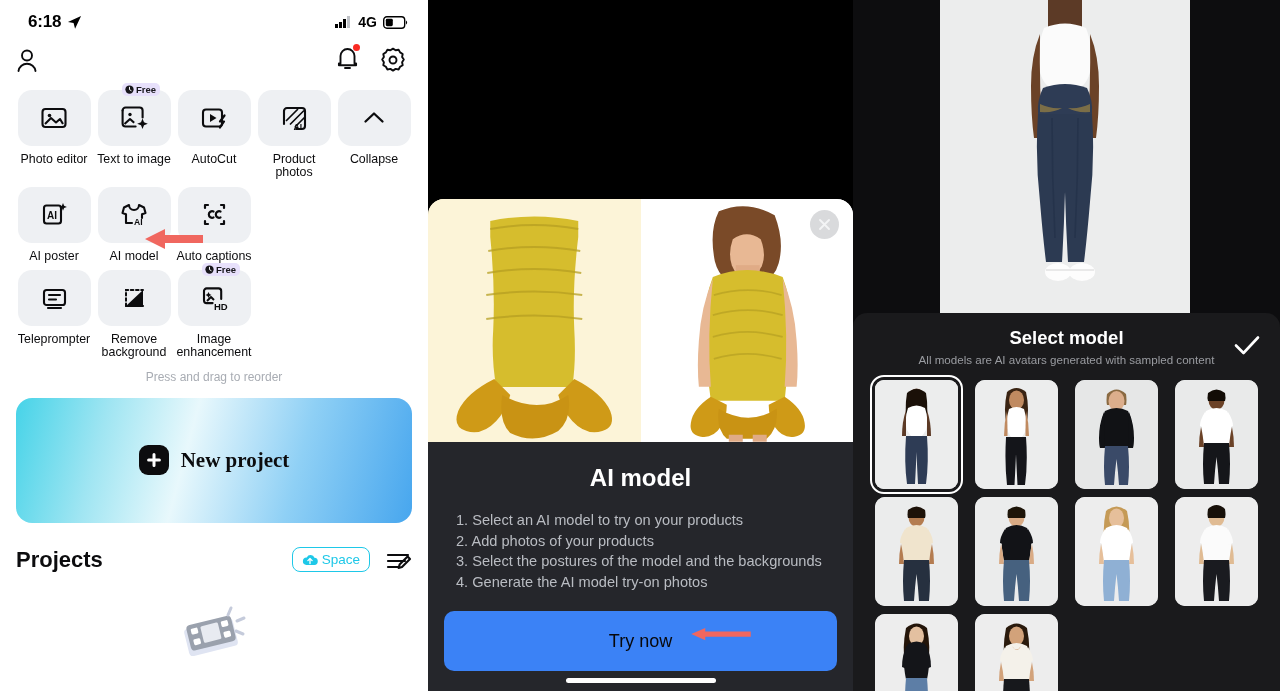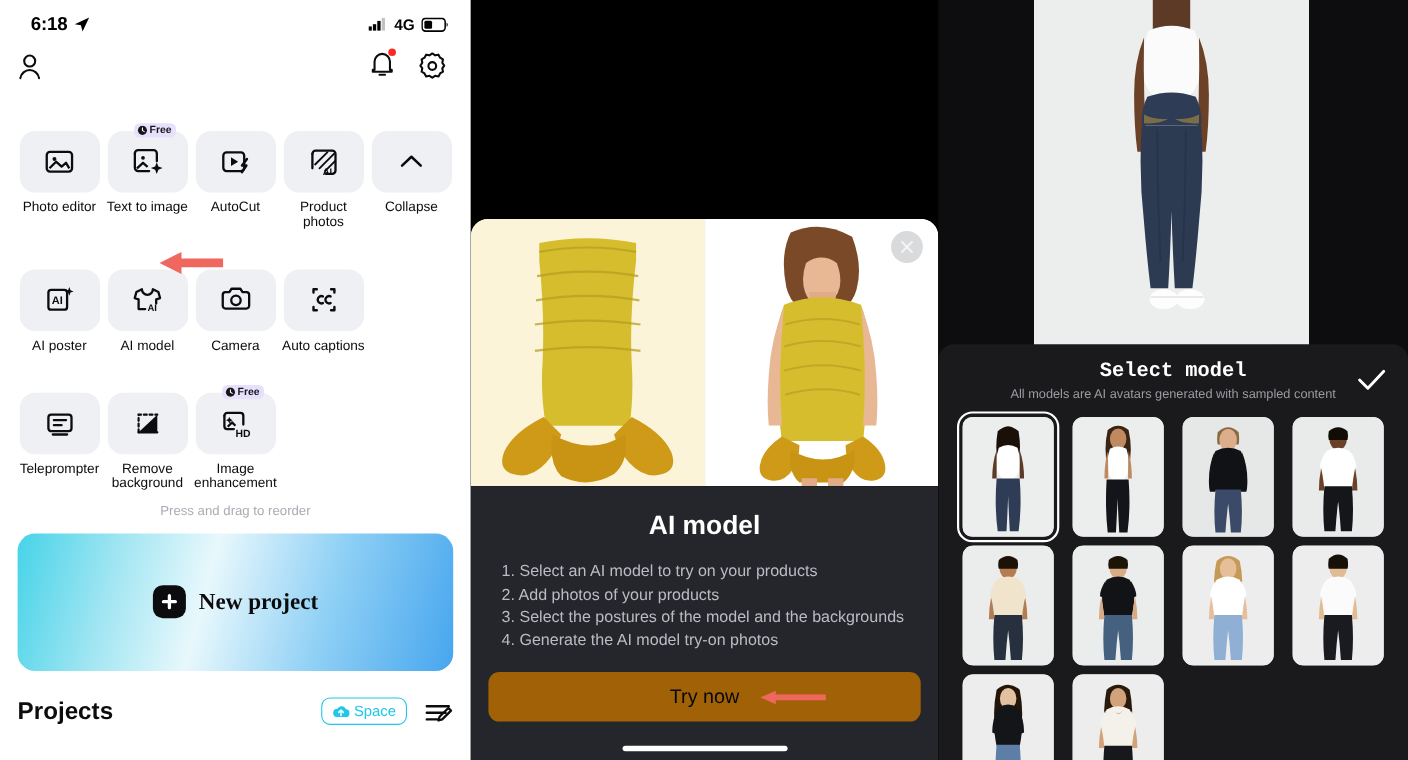--- a/index.html
+++ b/index.html
@@ -22,21 +22,21 @@
             padding:0 22px 0 14px; }
   .appbar-right { display:flex; align-items:center; gap:20px; }
   .bell-wrap { position:relative; }
   .bell-dot { position:absolute; top:-1px; right:0px; width:7px; height:7px; border-radius:50%;
               background:#fa2a23; }
 
   
   .tools { padding:4px 14px 0 14px; }
   .tool-row { display:flex; }
   .tool { width:80px; display:flex; flex-direction:column; align-items:center; position:relative;
-          margin-bottom:8px;margin-top:29px; }
+          margin-bottom:8px; }
   .tool-tile { width:73px; height:56px; border-radius:14px; background:#eef0f3;
                display:flex; align-items:center; justify-content:center; }
   .tool-label { margin-top:7px; font-size:12.4px; color:#0c0c0e; text-align:center; line-height:12.8px; }
   .badge-free { position:absolute; top:-7px; left:28px; z-index:5; background:#e7e0fb;
                 border-radius:5px; padding:1px 4px 1px 3px; display:flex; align-items:center; gap:2px; }
   .badge-free span { font-size:9.5px; font-weight:bold; color:#16151a; }
   .hint { text-align:center; font-size:12px; color:#a8acb3; margin-top:3px; }
 
   
   .arrow-left { position:absolute; left:145px; top:228px; width:58px; height:22px; z-index:30; }
@@ -66,35 +66,35 @@
   .promo-half { width:50%; height:100%; position:relative; overflow:hidden; }
   .promo-half.l { background:#fcf4d8; }
   .promo-half.r { background:#ffffff; }
   .close-x { position:absolute; right:14px; top:11px; width:29px; height:29px; border-radius:50%;
              background:#d9dadc; display:flex; align-items:center; justify-content:center; z-index:6; }
 
   .sheet { position:absolute; left:0; top:442px; width:425px; height:249px; background:#25262b; }
   .sheet-title { text-align:center; color:#fff; font-size:24px; font-weight:bold; padding-top:22px; }
   .sheet-steps { margin:18px 0 0 28px; }
   .sheet-steps li { list-style:none; color:#b9bcc2; font-size:14.6px; line-height:20.5px; }
-  .try-btn { position:absolute; left:16px; top:169px; width:393px; height:45px; border-radius:10px;
-             background:#a16207; display:flex; align-items:center; justify-content:center; }
+  .try-btn { position:absolute; left:16px; top:169px; width:393px; height:60px; border-radius:10px;
+             background:#3b82f6; display:flex; align-items:center; justify-content:center; }
   .try-btn span { font-size:18px; font-weight:500; color:#08080a; }
   .arrow-try { position:absolute; left:243px; top:16px; width:68px; height:14px; }
   .home-ind { position:absolute; left:50%; transform:translateX(-50%); bottom:8px;
               width:150px; height:5px; border-radius:3px; background:#fff; }
 
   
   .panel-right { width:427px; height:691px; background:#0d0d0f; position:relative; overflow:hidden; }
   .preview-img { position:absolute; left:87px; top:0; width:250px; height:315px; background:#eceded;
                  overflow:hidden; }
   .model-sheet { position:absolute; left:0; top:313px; width:427px; height:378px;
                  background:#1a1a1c; border-radius:14px 14px 0 0; }
   .ms-head { position:relative; padding-top:14px; }
-  .ms-title { text-align:center; color:#fff; font-size:18.5px; font-weight:bold;font-family:Liberation Mono, monospace; }
+  .ms-title { text-align:center; color:#fff; font-size:18.5px; font-weight:bold; }
   .ms-sub { text-align:center; color:#9a9ca1; font-size:11.6px; margin-top:4px; }
   .ms-check { position:absolute; right:20px; top:22px; }
   .model-grid { display:flex; flex-wrap:wrap; gap:0; padding:14px 14px 0 14px; }
   .m-cell { width:99.75px; display:flex; justify-content:center; margin-bottom:8px; }
   .m-thumb { width:83px; height:109px; border-radius:10px; background:#eceded;
              position:relative; overflow:hidden; }
   .m-thumb.sel { outline:2.2px solid #fff; outline-offset:3px; border-radius:9px; }
 </style>
 </head>
 <body>
@@ -229,29 +229,20 @@
           <div class="tool-tile">
             <svg width="32" height="31" viewBox="0 0 32 31">
               <path d="M11 6 L6 8.5 L4.5 14 l3.5 1.2 V24 h6 M21 6 l5 2.5 1.5 5.5 -3.5 1.2 V19" fill="none" stroke="#0c0c0e" stroke-width="2.1" stroke-linejoin="round" stroke-linecap="round"></path>
               <path d="M11 6 a5 5 0 0 0 10 0" fill="none" stroke="#0c0c0e" stroke-width="2.1" stroke-linejoin="round"></path>
               <text x="16" y="26" font-family="Liberation Sans, sans-serif" font-size="8.6" font-weight="bold" fill="#0c0c0e">AI</text>
             </svg>
           </div>
           <div class="tool-label">AI model</div>
         </div>
 
-        <div class="tool">
-          <div class="tool-tile">
-            <svg width="31" height="31" viewBox="0 0 31 31">
-              <path d="M3.5 11 a2.5 2.5 0 0 1 2.5-2.5 h3.5 l2-3 h8 l2 3 h3.5 a2.5 2.5 0 0 1 2.5 2.5 v10 a2.5 2.5 0 0 1-2.5 2.5 h-19 a2.5 2.5 0 0 1-2.5-2.5 z" fill="none" stroke="#0c0c0e" stroke-width="2.1" stroke-linejoin="round"></path>
-              <circle cx="15.5" cy="16" r="4.3" fill="none" stroke="#0c0c0e" stroke-width="2.1"></circle>
-            </svg>
-          </div>
-          <div class="tool-label">Camera</div>
-        </div>
 
 
         <div class="tool">
           <div class="tool-tile">
             <svg width="31" height="31" viewBox="0 0 31 31">
               <path d="M9 6 H6 v3 M22 6 h3 v3 M9 25 H6 v-3 M22 25 h3 v-3" fill="none" stroke="#0c0c0e" stroke-width="2.2" stroke-linecap="round" stroke-linejoin="round"></path>
               <path d="M14.5 12.5 a3.3 3.3 0 1 0 0 6" fill="none" stroke="#0c0c0e" stroke-width="2.2" stroke-linecap="round"></path>
               <path d="M21.5 12.5 a3.3 3.3 0 1 0 0 6" fill="none" stroke="#0c0c0e" stroke-width="2.2" stroke-linecap="round"></path>
             </svg>
           </div>

